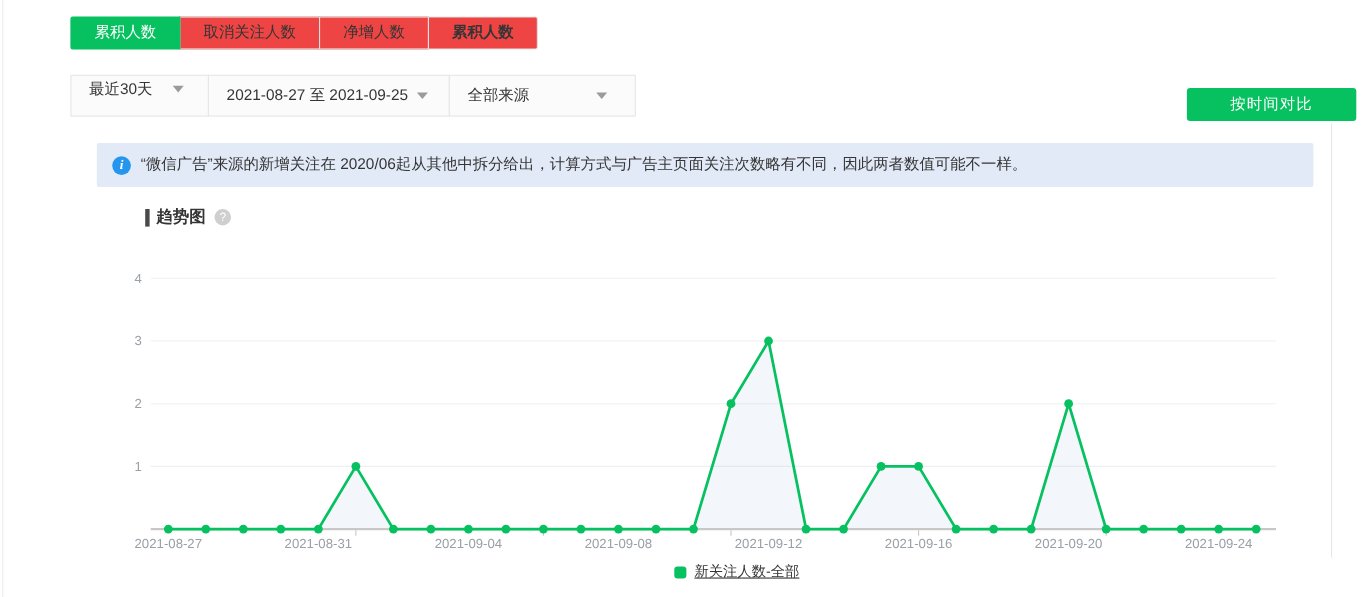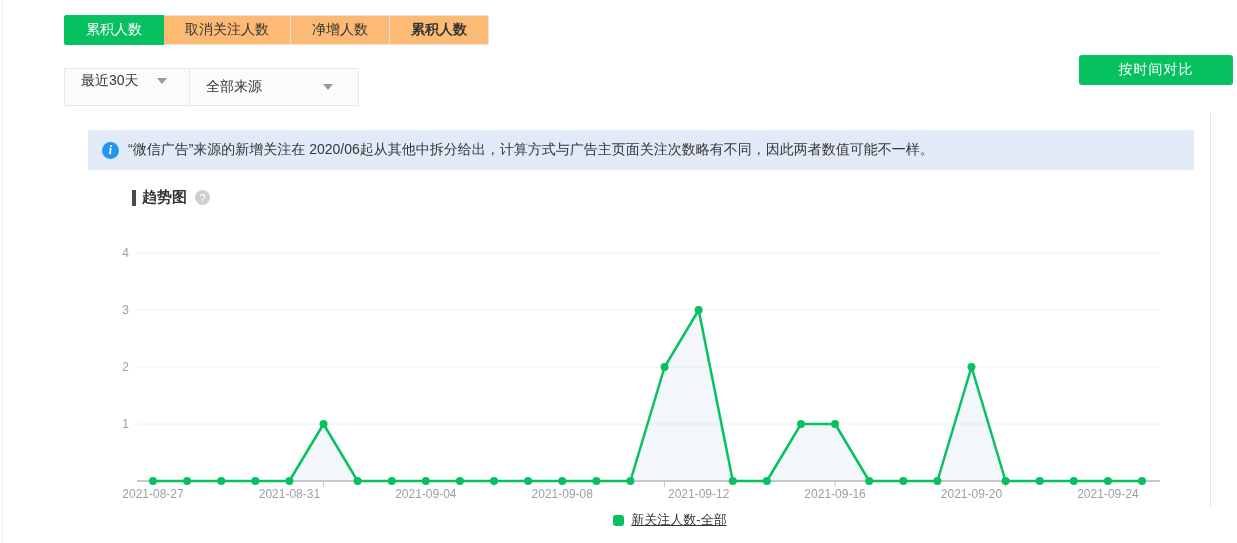--- a/index.html
+++ b/index.html
@@ -14,37 +14,37 @@
   html,body{background:#fff;}
   body{font-family:"Liberation Sans","DejaVu Sans",sans-serif;color:var(--text);}
   .page{position:relative;width:1237px;height:543px;background:#fff;overflow:hidden;}
 
   .edge-line-left{position:absolute;left:2px;top:0;width:1px;height:543px;background:#ececec;}
   .edge-line-right{position:absolute;left:1210px;top:112px;width:1px;height:395px;background:#e7e7e7;}
 
   
   .tab-bar{position:absolute;left:64px;top:15px;display:flex;}
   .tab{height:30px;display:flex;align-items:center;padding:0 21px;font-size:14px;
-       background:#fdba74;border:1px solid var(--border);margin-left:-1px;cursor:pointer;white-space:nowrap;}
+       background:#ef4444;border:1px solid var(--border);margin-left:-1px;cursor:pointer;white-space:nowrap;}
   .tab:first-child{margin-left:0;border-radius:2px 0 0 2px;}
   .tab:last-child{border-radius:0 2px 2px 0;font-weight:bold;}
   .tab.active{background:var(--accent);border-color:var(--accent);color:#fff;z-index:1;}
 
   
   .filter-bar{position:absolute;left:64px;top:68px;display:flex;}
   .filter-cell{height:38px;display:flex;align-items:center;justify-content:space-between;
        background:#fbfbfb;border:1px solid #e7e7e7;margin-left:-1px;font-size:14px;cursor:pointer;}
   .filter-cell:first-child{margin-left:0;}
   .cell-preset{width:126px;padding:0 22px 13px 16px;}
   .cell-dates{width:220px;padding:0 16px;justify-content:flex-start;gap:8px;}
   .cell-source{width:170px;padding:0 25px 0 16px;gap:13px;}
   .caret{width:0;height:0;border-left:5px solid transparent;border-right:5px solid transparent;
        border-top:6px solid #9b9b9b;flex:0 0 auto;}
 
-  .compare-btn{position:absolute;left:1079px;top:55px;width:154px;height:30px;background:var(--accent);
+  .compare-btn{position:absolute;left:1079px;top:80px;width:154px;height:30px;background:var(--accent);
        color:#fff;font-size:14px;border:none;border-radius:3px;cursor:pointer;
        display:flex;align-items:center;justify-content:center;letter-spacing:1px;}
 
   
   .banner{position:absolute;left:88px;top:130px;width:1106px;height:40px;background:var(--banner-bg);
        display:flex;align-items:center;border-radius:2px;}
   .info-icon{width:17px;height:17px;border-radius:50%;background:var(--info-blue);color:#fff;
        font-size:12px;font-weight:bold;font-style:italic;display:flex;align-items:center;justify-content:center;
        margin-left:14px;flex:0 0 auto;font-family:"Liberation Serif","DejaVu Serif",serif;}
   .banner-text{font-size:14px;margin-left:9px;white-space:nowrap;}
@@ -73,20 +73,24 @@
   <div class="tab-bar">
     <div class="tab active">累积人数</div>
     <div class="tab">取消关注人数</div>
     <div class="tab">净增人数</div>
     <div class="tab">累积人数</div>
   </div>
 
   <div class="filter-bar">
     <div class="filter-cell cell-preset">
       <span>最近30天</span>
+      <span class="caret"></span>
+    </div>
+    <div class="filter-cell cell-dates">
+      <span>2021-08-27 至 2021-09-25</span>
       <span class="caret"></span>
     </div>
     <div class="filter-cell cell-source">
       <span>全部来源</span>
       <span class="caret"></span>
     </div>
   </div>
 
   <button class="compare-btn">按时间对比</button>
 

